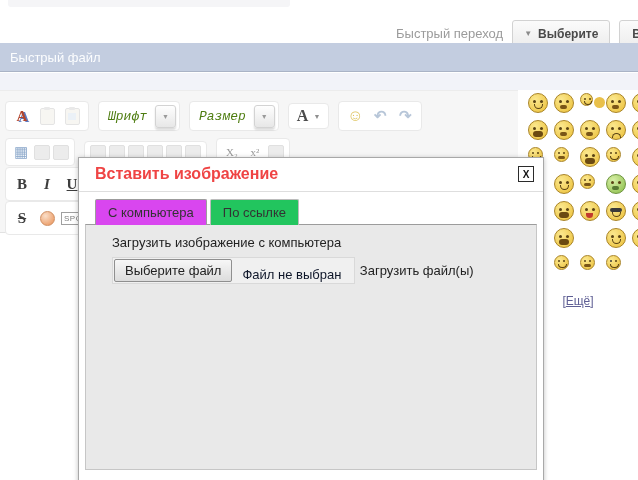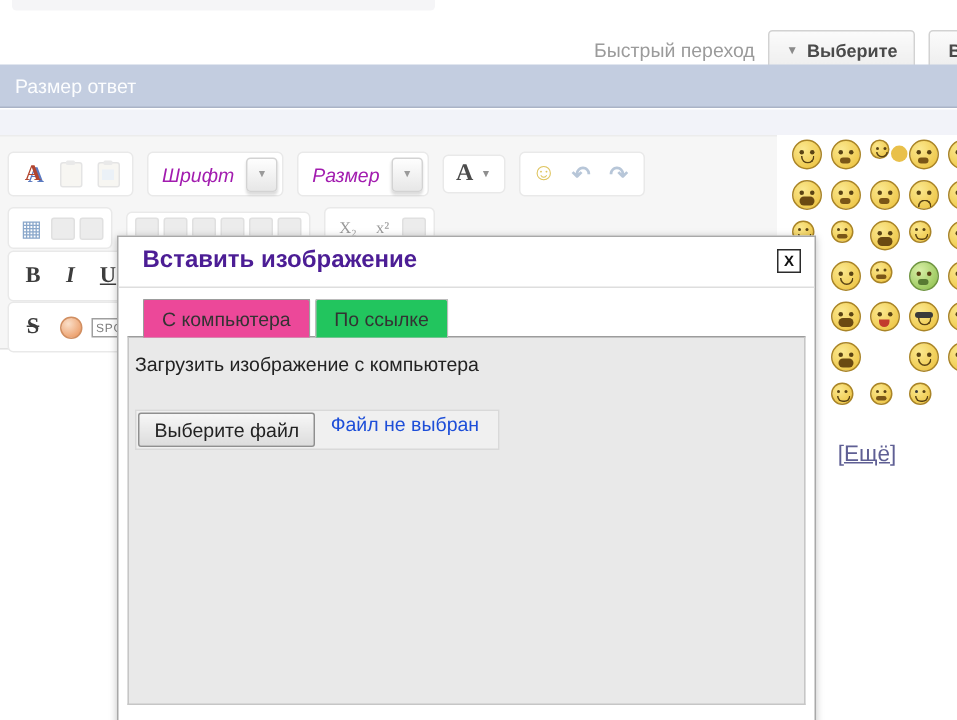--- a/index.html
+++ b/index.html
@@ -32,21 +32,21 @@
   .tico{width:20px;height:20px;display:flex;align-items:center;justify-content:center;
     font-size:13px;color:#8a8a8a;cursor:pointer;}
   .tico.big{width:22px;height:22px;}
   .ghost{width:14px;height:13px;background:#ececec;border:1px solid #e0e0e0;border-radius:2px;cursor:pointer;}
   .icon-clipboard{width:13px;height:15px;border:1px solid #cfcfcf;border-radius:2px;background:#f2efe9;position:relative;opacity:.55;cursor:pointer;}
   .icon-clipboard::before{content:"";position:absolute;left:3px;top:-2px;width:6px;height:3px;background:#d8d8d8;border-radius:1px;}
   .icon-clipboard.word::after{content:"";position:absolute;left:2px;top:4px;width:8px;height:7px;background:#dbe6f2;}
   .rmfmt{font-family:"Liberation Serif",serif;font-weight:bold;font-size:15px;color:#b2452e;
     text-shadow:2px 1px 0 #5a79c0;cursor:pointer;}
   .dd{height:28px;display:flex;align-items:center;gap:8px;padding:0 3px 0 9px;}
-  .dd-label{font-size:13px;color:#a21caf;font-style:italic;cursor:pointer;}
+  .dd-label{font-size:13px;color:#4d7c0f;font-style:italic;cursor:pointer;font-family:Liberation Mono, monospace;}
   .dd-btn{width:19px;height:21px;display:flex;align-items:center;justify-content:center;
     background:linear-gradient(#fefefe,#e7e7e7);border:1px solid #d3d3d3;border-radius:3px;
     box-shadow:0 2px 2px rgba(0,0,0,.14);font-size:7px;color:#9a9a9a;cursor:pointer;}
   .color-a{font-family:"Liberation Serif",serif;font-weight:bold;font-size:16px;color:#4c4c4c;cursor:pointer;}
   .color-arrow{font-size:7px;color:#8f8f8f;margin-left:2px;}
   .smiley-glyph{color:#d9ba43;font-size:16px;opacity:.85;}
   .arrow-glyph{color:#a6b8cf;font-size:15px;font-weight:bold;opacity:.8;}
   .table-glyph{color:#8aa7ca;font-size:15px;}
   .subsup{font-size:11px;color:#9a9a9a;font-family:"Liberation Serif",serif;}
   .letter-btn{width:22px;height:26px;display:flex;align-items:center;justify-content:center;
@@ -72,65 +72,65 @@
   .emo.v-tongue::after{background:#c23b2e;border:none;height:5px;top:11px;border-radius:0 0 4px 4px;}
   .emo.v-cool::before{width:12px;height:4px;border-radius:2px;background:#3a3a3a;box-shadow:none;left:3px;top:6px;}
   .emo.v-green{background:radial-gradient(circle at 35% 30%,#d8efa7,#9cc95e 75%);border-color:#6e9440;}
   .emo.v-green::after{background:#587a33;border:none;height:4px;top:11px;border-radius:2px;}
   .emo.v-duo{width:13px;height:13px;box-shadow:13px 3px 0 -1px #e9c04a;}
   .emo.v-duo::before{left:3px;top:4px;width:2px;height:2px;box-shadow:5px 0 0 #5a4314;}
   .emo.v-duo::after{left:3px;top:7px;width:6px;height:3px;}
   .emo.small{width:15px;height:15px;}
   .emo.small::before{left:3px;top:4px;width:2px;height:2px;box-shadow:5px 0 0 #5a4314;}
   .emo.small::after{left:3px;top:8px;width:7px;height:3px;}
-  #emomore{position:absolute;left:0;top:204px;width:120px;text-align:center;font-size:15px;
+  #emomore{position:absolute;left:0;top:204px;width:120px;text-align:center;font-size:12px;
     color:#5f5f94;cursor:pointer;}
   #emomore span{text-decoration:underline;}
   
   #modal{position:absolute;left:78px;top:157px;width:466px;height:330px;background:#fff;
     border:1px solid #a8a8a8;box-shadow:0 1px 5px rgba(0,0,0,.25);box-sizing:border-box;}
   #modal-header{position:relative;height:33px;border-bottom:1px solid #dedede;}
-  #modal-title{position:absolute;left:16px;top:7px;font-size:16px;font-weight:bold;color:#4c1d95;}
+  #modal-title{position:absolute;left:16px;top:7px;font-size:16px;font-weight:bold;color:#ef4444;}
   #modal-close{position:absolute;right:9px;top:8px;width:16px;height:16px;border:1px solid #2b2b2b;
     display:flex;align-items:center;justify-content:center;font-size:10px;font-weight:bold;color:#111;
     background:#fff;cursor:pointer;box-sizing:border-box;}
   #modal-tabs{position:relative;display:flex;gap:3px;margin:7px 0 0 16px;z-index:2;}
   .mtab{height:26px;line-height:26px;padding:0 12px;font-size:13px;color:#333;cursor:pointer;
     border:1px solid #bcbcbc;border-bottom:none;background:#22c55e;border-radius:2px 2px 0 0;box-sizing:border-box;}
-  .mtab.active{background:#ec4899;border-color:#9c9c9c;}
+  .mtab.active{background:#d946ef;border-color:#9c9c9c;}
   #modal-panel{position:relative;margin:0 6px;background:#e9e9e9;border:1px solid #c6c6c6;
-    border-top:1px solid #9c9c9c;height:246px;box-sizing:border-box;padding:9px 4px;margin-top:-1px;}
+    border-top:1px solid #9c9c9c;height:246px;box-sizing:border-box;padding:9px 26px;margin-top:-1px;}
   .panel-line{font-size:13px;color:#222;line-height:18px;}
   .panel-line.underlined{text-decoration:underline;}
-  #file-row{display:inline-flex;align-items:flex-start;margin-top:21px;border:1px solid #d9d9d9;
+  #file-row{display:inline-flex;align-items:flex-end;margin-top:5px;border:1px solid #d9d9d9;
     background:#f0f0f0;padding:1px;}
   #file-btn{font-family:"Liberation Sans",sans-serif;font-size:13px;color:#222;padding:3px 10px;
     background:linear-gradient(#f7f7f7,#dcdcdc);border:1px solid #8f8f8f;border-radius:2px;cursor:pointer;}
-  #file-status{font-size:13px;color:#1d4ed8;padding:0 12px 0 10px;}
+  #file-status{font-size:13px;color:#0f172a;padding:0 12px 0 10px;}
   #upload-link{margin-top:6px;font-size:13px;color:#222;cursor:pointer;display:inline-block;}
 </style>
 </head>
 <body>
 
 <div id="topbar">
   <div id="topbar-ghost"></div>
   <div id="topbar-right">
     <span class="quickjump-label">Быстрый переход</span>
     <span class="tb-btn">
       <span class="dd-arrow">▼</span>
       <span>Выберите</span>
     </span>
     <span class="tb-btn partial">
       <span>В</span>
     </span>
   </div>
 </div>
 
 <div id="bluebar">
-  <span>Размер ответ</span>
+  <span>Быстрый файл</span>
 </div>
 <div id="strip"></div>
 
 <div id="editor">
   <div id="toolbar">
 
     <div class="trow" style="top:10px">
       <div class="tgroup">
         <span class="tico big rmfmt">A</span>
         <span class="tico big">
@@ -249,14 +249,15 @@
   <div id="modal-tabs">
     <span class="mtab active">С компьютера</span>
     <span class="mtab">По ссылке</span>
   </div>
   <div id="modal-panel">
     <div class="panel-line">Загрузить изображение с компьютера</div>
     <div id="file-row">
       <span id="file-btn">Выберите файл</span>
       <span id="file-status">Файл не выбран</span>
     </div>
+    <div id="upload-link">Загрузить файл(ы)</div>
   </div>
 </div>
 
 </body></html>

